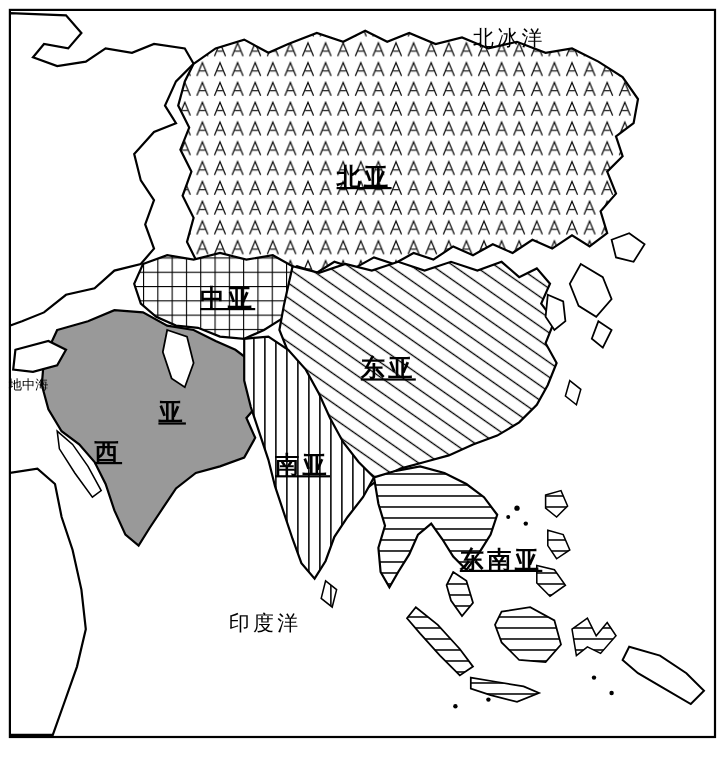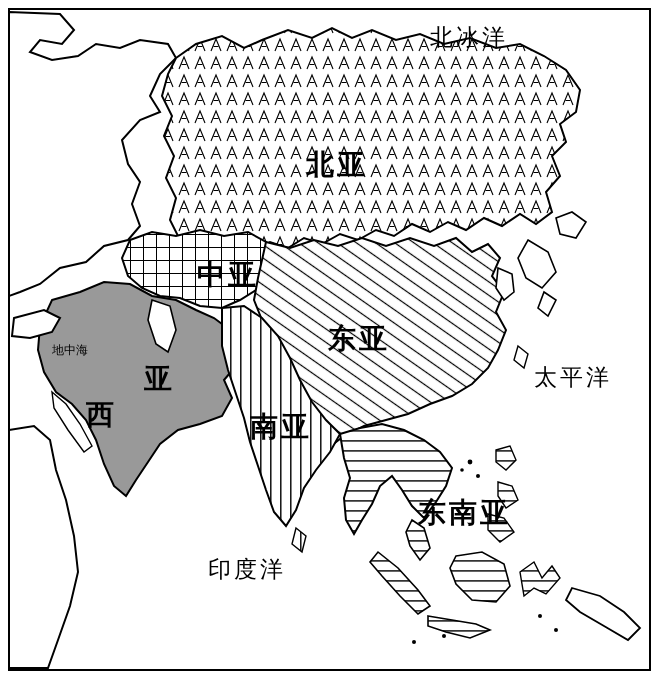--- a/index.html
+++ b/index.html
@@ -33,26 +33,27 @@
   }
   .map-label {
     position: absolute;
     color: #000;
     white-space: nowrap;
     font-weight: bold;
     letter-spacing: 2px;
   }
   .ocean-label {
     font-weight: normal;
-    font-size: 23px;
+    font-size: 19px;
     letter-spacing: 3px;
   }
   .region-label {
-    font-size: 28px;
+    font-size: 22px;
     letter-spacing: 3px;
+    text-decoration: underline;
   }
   .small-label {
     font-weight: normal;
     font-size: 12px;
     letter-spacing: 0px;
   }
 </style>
 </head>
 <body>
 
@@ -196,26 +197,25 @@
         <circle cx="414" cy="642" r="2" fill="#000"></circle>
         <circle cx="540" cy="616" r="2" fill="#000"></circle>
         <circle cx="556" cy="630" r="2" fill="#000"></circle>
       </g>
     </g>
   </svg>
 
   <div id="map-border"></div>
 
   <div class="map-label region-label" style="left:306px; top:146px;">北亚</div>
-  <div class="map-label region-label" style="left:197px; top:256px;">中亚</div>
+  <div class="map-label region-label" style="left:182px; top:256px;">中亚</div>
   <div class="map-label region-label" style="left:328px; top:320px;">东亚</div>
   <div class="map-label region-label" style="left:144px; top:360px;">亚</div>
   <div class="map-label region-label" style="left:86px; top:396px;">西</div>
   <div class="map-label region-label" style="left:250px; top:408px;">南亚</div>
   <div class="map-label region-label" style="left:418px; top:494px;">东南亚</div>
 
   <div class="map-label ocean-label" style="left:430px; top:22px;">北冰洋</div>
-  <div class="map-label ocean-label" style="left:534px; top:362px;">太平洋</div>
   <div class="map-label ocean-label" style="left:208px; top:554px;text-align:right;">印度洋</div>
 
-  <div class="map-label small-label" style="left:8px; top:342px;padding-left:44px;">地中海</div>
+  <div class="map-label small-label" style="left:8px; top:342px;">地中海</div>
 
 </div>
 
 </body></html>

